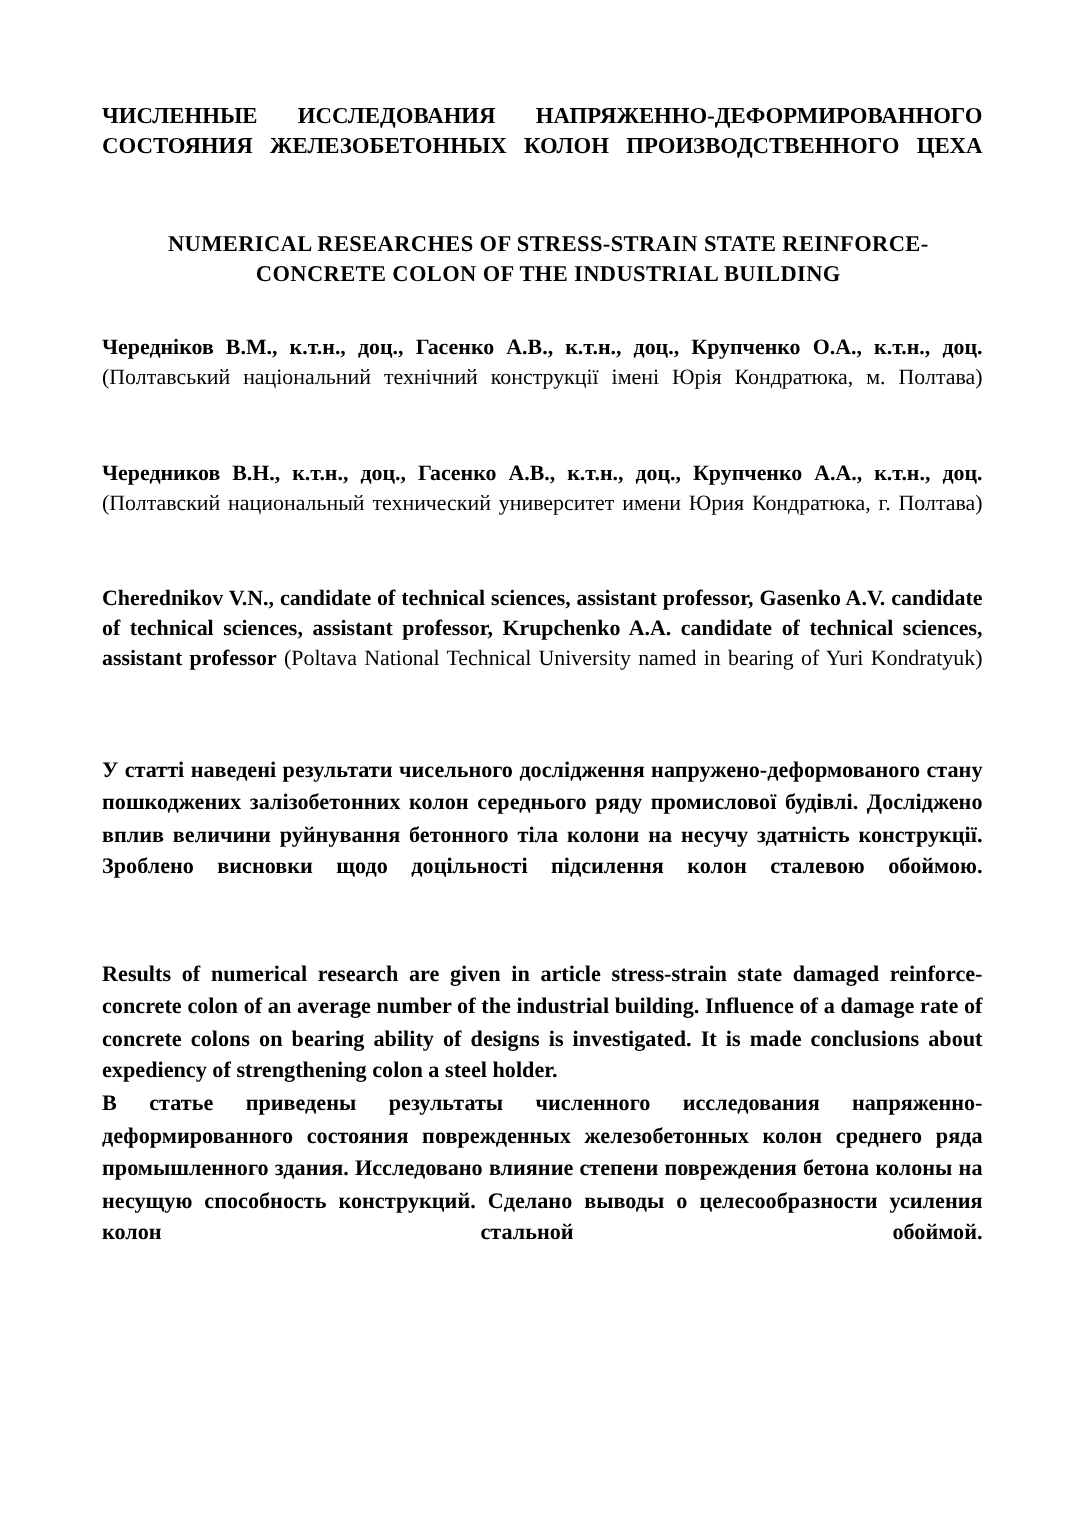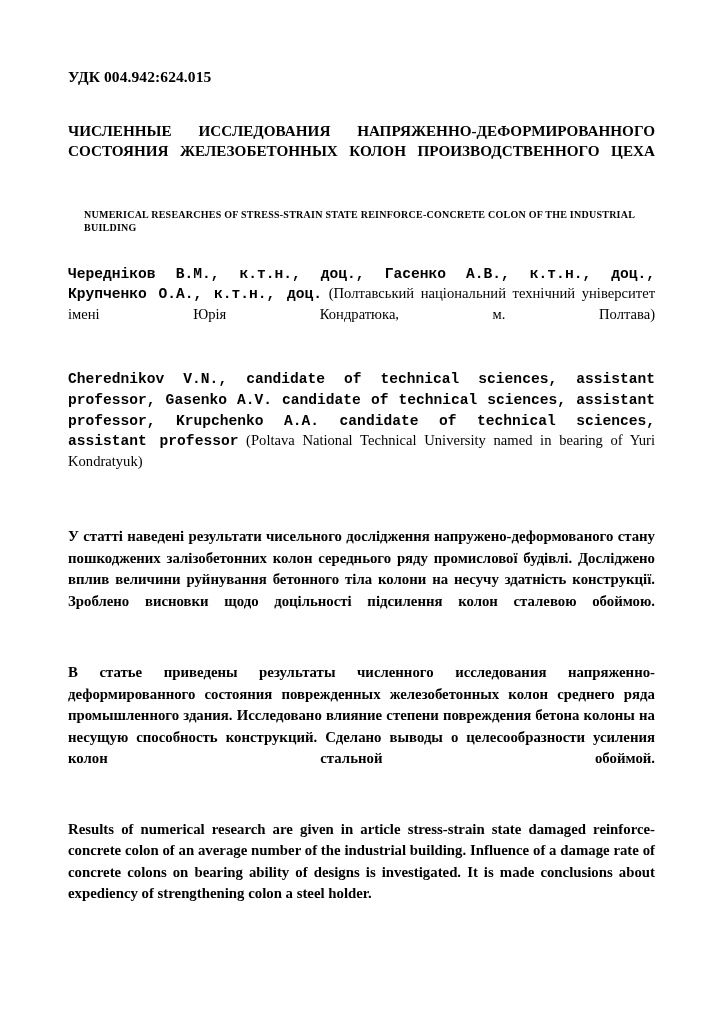--- a/index.html
+++ b/index.html
@@ -45,42 +45,41 @@
     line-height: 1.30;
     text-align: justify;
     margin: 0 0 27px 0;
   }
   .title::after {
     content: "";
     display: inline-block;
     width: 100%;
   }
   .title-en {
-    font-size: 10px;
+    font-size: 15px;
     font-weight: bold;
     line-height: 1.30;
-    text-align: left;
+    text-align: center;
     letter-spacing: 0.25px;
-    margin: 0 0 30px 16px;
+    margin: 0 0 30px 4px;
   }
   
   .authors {
     font-size: 14.6px;
     line-height: 1.36;
     text-align: justify;
     margin: 0 0 24px 0;
   }
   .authors::after {
     content: "";
     display: inline-block;
     width: 100%;
   }
   .authors .names {
     font-weight: bold;
-    font-family: Liberation Mono, monospace;
   }
   .authors .affil {
     font-weight: normal;
   }
   .authors-en {
     margin-bottom: 34px;
   }
   
   .abstract {
     font-size: 14.8px;
@@ -101,37 +100,40 @@
     margin-bottom: 0;
   }
   .sp-uk { margin-bottom: 28px; }
   .sp-ru { margin-bottom: 27px; }
 </style>
 </head>
 <body>
 
 <div class="page">
 
-  <p class="udc block">УДК 004.942:624.015</p>
 
 
   <p class="title block">ЧИСЛЕННЫЕ ИССЛЕДОВАНИЯ НАПРЯЖЕННО-ДЕФОРМИРОВАННОГО СОСТОЯНИЯ ЖЕЛЕЗОБЕТОННЫХ КОЛОН ПРОИЗВОДСТВЕННОГО ЦЕХА</p>
 
   <p class="title-en block">NUMERICAL RESEARCHES OF STRESS-STRAIN STATE REINFORCE-CONCRETE COLON OF THE INDUSTRIAL BUILDING</p>
 
   <p class="authors block">
     <span class="names">Чередніков В.М., к.т.н., доц., Гасенко А.В., к.т.н., доц., Крупченко О.А., к.т.н., доц.</span>
-    <span class="affil">(Полтавський національний технічний університет імені Юрія Кондратюка, м. Полтава)</span>
+    <span class="affil">(Полтавський національний технічний конструкції імені Юрія Кондратюка, м. Полтава)</span>
   </p>
 
+  <p class="authors block">
+    <span class="names">Чередников В.Н., к.т.н., доц., Гасенко А.В., к.т.н., доц., Крупченко А.А., к.т.н., доц.</span>
+    <span class="affil">(Полтавский национальный технический университет имени Юрия Кондратюка, г. Полтава)</span>
+  </p>
 
   <p class="authors authors-en block">
     <span class="names">Cherednikov V.N., candidate of technical sciences, assistant professor, Gasenko A.V. candidate of technical sciences, assistant professor, Krupchenko A.A. candidate of technical sciences, assistant professor</span>
     <span class="affil">(Poltava National Technical University named in bearing of Yuri Kondratyuk)</span>
   </p>
 
   <p class="abstract block sp-uk">У статті наведені результати чисельного дослідження напружено-деформованого стану пошкоджених залізобетонних колон середнього ряду промислової будівлі. Досліджено вплив величини руйнування бетонного тіла колони на несучу здатність конструкції. Зроблено висновки щодо доцільності підсилення колон сталевою обоймою.</p>
 
+  <p class="abstract abstract-last block">Results of numerical research are given in article stress-strain state damaged reinforce-concrete colon of an average number of the industrial building. Influence of a damage rate of concrete colons on bearing ability of designs is investigated. It is made conclusions about expediency of strengthening colon a steel holder.</p>
+
   <p class="abstract block sp-ru">В статье приведены результаты численного исследования напряженно-деформированного состояния поврежденных железобетонных колон среднего ряда промышленного здания. Исследовано влияние степени повреждения бетона колоны на несущую способность конструкций. Сделано выводы о целесообразности усиления колон стальной обоймой.</p>
-
-  <p class="abstract abstract-last block">Results of numerical research are given in article stress-strain state damaged reinforce-concrete colon of an average number of the industrial building. Influence of a damage rate of concrete colons on bearing ability of designs is investigated. It is made conclusions about expediency of strengthening colon a steel holder.</p>
 
 </div>
 
 </body></html>

